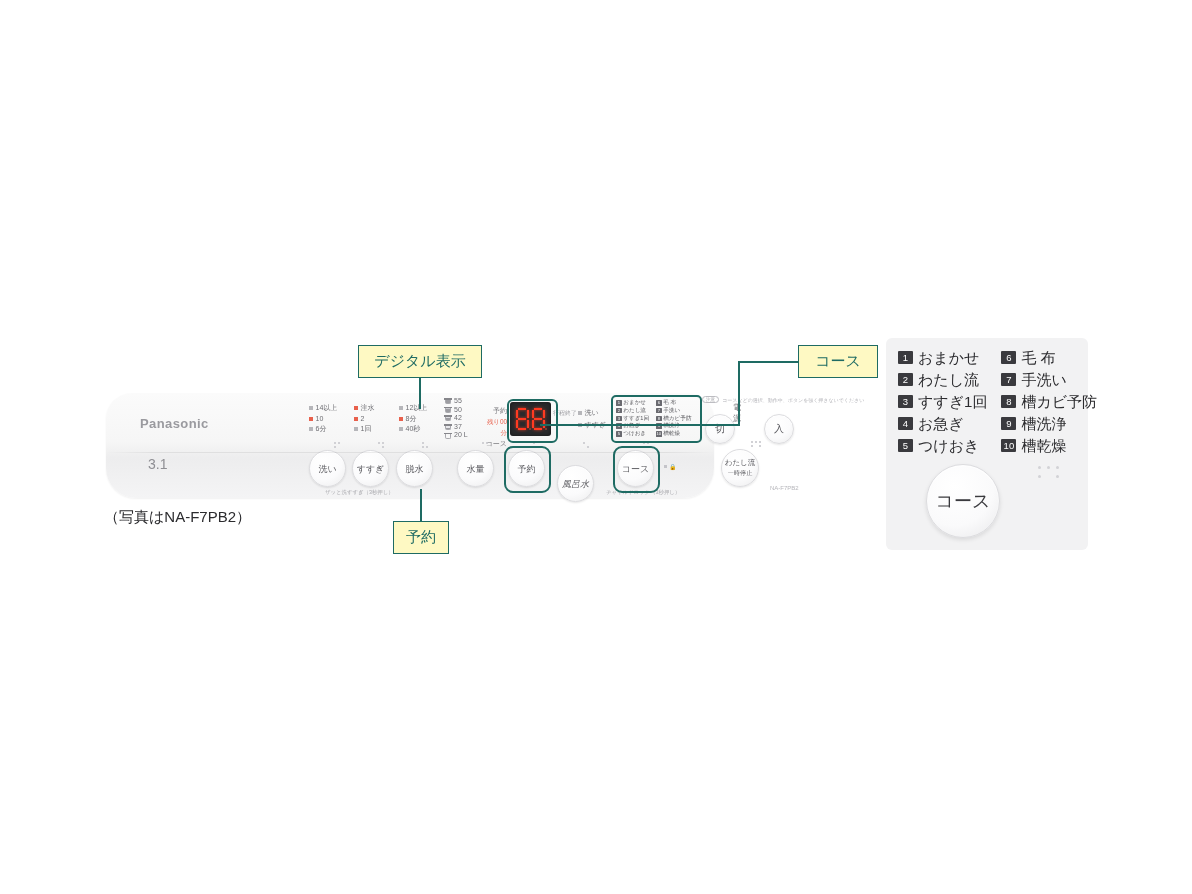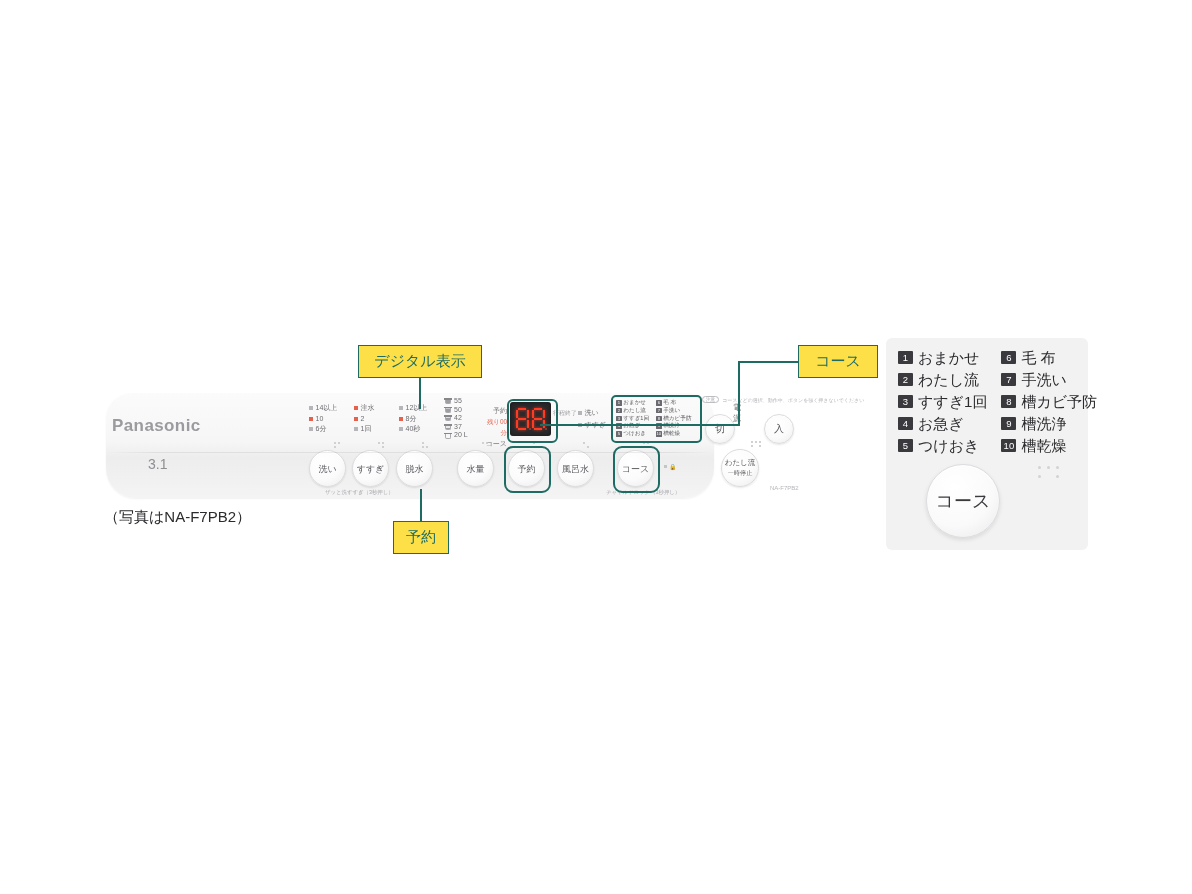--- a/index.html
+++ b/index.html
@@ -28,22 +28,22 @@
     box-shadow: 0 1px 2px rgba(0,0,0,.06);
   }
   #panel::after{
     content:"";
     position:absolute; left:0; right:0; top:59px; height:1px;
     background: linear-gradient(90deg, rgba(0,0,0,0) 0%, rgba(0,0,0,.07) 8%, rgba(0,0,0,.07) 92%, rgba(0,0,0,0) 100%);
   }
 
   .brand {
     position: absolute;
-    left: 6px; top: 23px;
-    font-size: 17px;
+    left: 34px; top: 23px;
+    font-size: 13px;
     font-weight: bold;
     letter-spacing: .4px;
     color: #9a9a9f;
     font-family: "Liberation Sans", sans-serif;
   }
   .capacity {
     position: absolute;
     left: 42px; top: 63px;
     font-size: 14px;
     color: #8e8e93;
@@ -190,21 +190,21 @@
   .btn.big{ width:35px; height:35px; }
   .btn.pw{ width:28px; height:28px; font-size:10px; }
   .btn.start{ width:36px; height:36px; font-size:7.5px; }
   .btn .sub{ display:block; font-size:6.2px; margin-top:.5px; }
 
   #b-arai  { left:203px; top:57px; }
   #b-susugi{ left:246px; top:57px; }
   #b-dassui{ left:290px; top:57px; }
   #b-suiryo{ left:351px; top:57px; }
   #b-yoyaku{ left:402px; top:57px; }
-  #b-furo   { left:451px; top:57px; }
+  #b-furo   { left:451px; top:72px;font-style:italic; }
   #b-course { left:511px; top:57px; }
   #b-kiri  { left:599px; top:21px; }
   #b-iri   { left:658px; top:21px; }
   #b-start { left:615px; top:56px; }
 
   
   .hl {
     position:absolute;
     border:2px solid #1e6b63;
     border-radius:9px;
@@ -234,21 +234,21 @@
   .lockdot{
     position:absolute; left:558px; top:70px;
     font-size:6px; color:#8d8d92; display:flex; align-items:center; gap:2px;
   }
   .lockdot .d{ width:3px;height:3px;background:#c4c4c9;display:inline-block;}
 
   
   .callout{
     position:absolute;
     border:1.6px solid #1e6b63;
-    background:#fde047;
+    background:#fef9c3;
     color:#1e6b63;
     font-size:15px;
     display:flex; align-items:center; justify-content:center;
     box-sizing:border-box;
   }
   #c-digital{ left:358px; top:345px; width:124px; height:33px; }
   #c-yoyaku { left:393px; top:521px; width:56px;  height:33px; }
   #c-course { left:798px; top:345px; width:80px;  height:33px; }
 
   .leader{ position:absolute; background:#1e6b63; }

